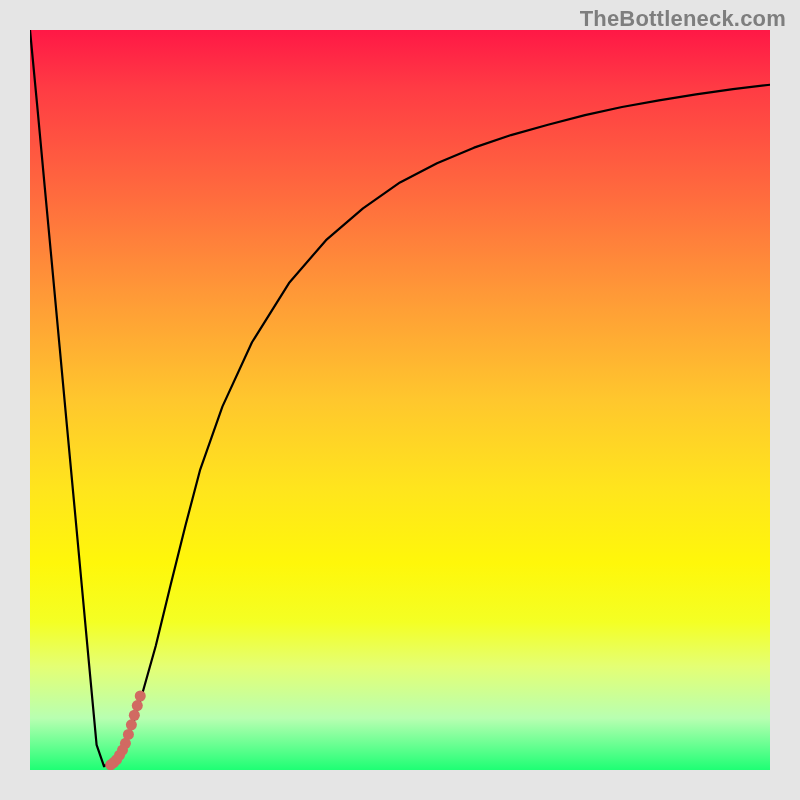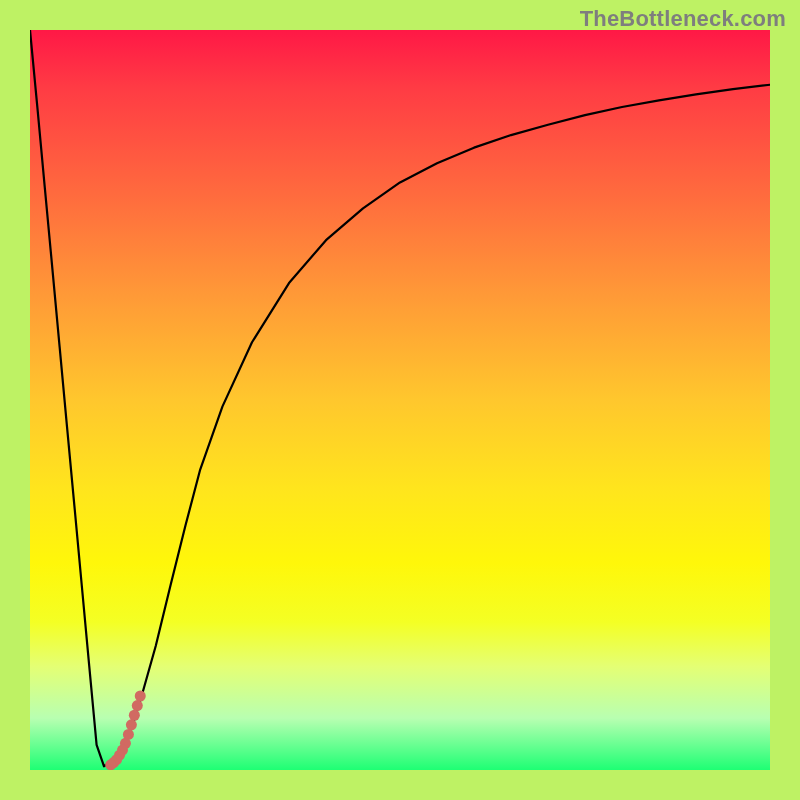--- a/index.html
+++ b/index.html
@@ -8,21 +8,21 @@
     width: 800px;
     height: 800px;
     overflow: hidden;
     background: #000;
     font-family: Arial, Helvetica, sans-serif;
   }
   .frame {
     position: relative;
     width: 800px;
     height: 800px;
-    background: #bef264;
+    background: #e5e5e5;
   }
   .plot-area {
     position: absolute;
     left: 30px;
     top: 30px;
     width: 740px;
     height: 740px;
     background: linear-gradient(
       to bottom,
       #ff1846 0%,

